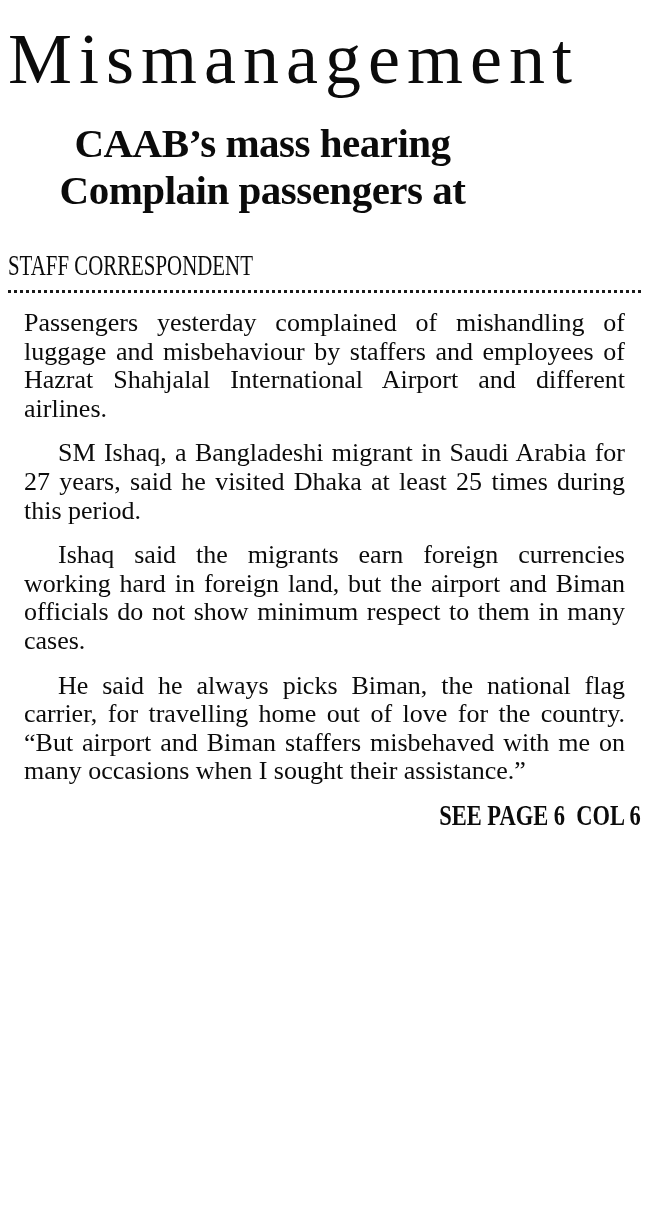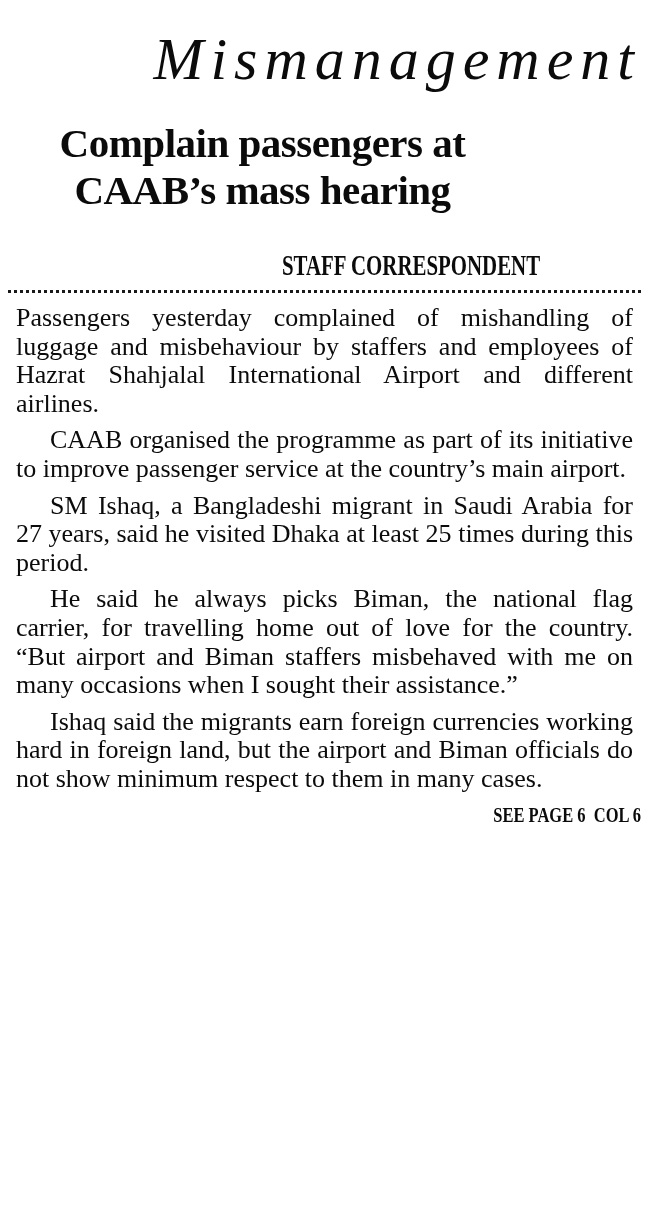--- a/index.html
+++ b/index.html
@@ -12,48 +12,46 @@
   }
   .page {
     box-sizing: border-box;
     width: 649px; height: 1217px;
     padding: 0 8px;
     background: #ffffff;
   }
   
   .headline {
     margin-top: 14px;
-    font-size: 60px;
+    font-size: 72px;
     line-height: 90px;
     font-weight: 400;
-    text-align: right;
+    text-align: left;
     color: #0b0b0b;
     white-space: nowrap;
-    font-style: italic;
   }
   .headline .hl-stretch { letter-spacing: 7px; }
   .headline .hl-shift   { margin-right: 124px; }
   
   .subheadline {
     margin-top: 16px;
     margin-right: 124px;
     font-size: 41px;
     line-height: 47px;
     font-weight: 700;
     letter-spacing: -0.5px;
     text-align: center;
     color: #0b0b0b;
   }
   
   .byline {
     margin-top: 36px;
     font-size: 29px;
     line-height: 30px;
-    font-weight: 700;
-    text-align: right;
+    font-weight: 400;
   }
   .byline .condense {
     display: inline-block;
     transform: scaleX(0.72);
     transform-origin: 0 50%;
     white-space: nowrap;
   }
   
   .dotted-rule {
     margin-top: 10px;
@@ -63,29 +61,29 @@
   
   .body-copy {
     margin-top: 11px;
     font-size: 26px;
     line-height: 28.6px;
     text-align: justify;
     text-justify: inter-word;
     color: #0b0b0b;
   }
   .body-copy p {
-    margin: 8px;
+    margin: 16px;
     text-indent: 34px;
   }
   .body-copy p.first { text-indent: 0; }
   .body-copy p.continued { text-align-last: justify; }
   
   .continuation {
     margin-top: 6px;
-    font-size: 22px;
+    font-size: 30px;
     line-height: 26px;
     font-weight: 700;
     text-align: right;
   }
   .continuation .condense {
     display: inline-block;
     transform: scaleX(0.75);
     transform-origin: 100% 50%;
     white-space: pre;
   }
@@ -93,35 +91,34 @@
 </head>
 <body>
 
 <div class="page">
 
   <div class="headline">
     <div class="hl-stretch">Mismanagement</div>
   </div>
 
   <div class="subheadline">
+    <div>CAAB’s mass hearing</div>
     <div>Complain passengers at</div>
-    <div>CAAB’s mass hearing</div>
   </div>
 
   <div class="byline">
     <span class="condense">STAFF CORRESPONDENT</span>
   </div>
 
   <div class="dotted-rule"></div>
 
   <div class="body-copy">
     <p class="first">Passengers yesterday complained of mishandling of luggage and misbehaviour by staffers and employees of Hazrat Shahjalal International Airport and different airlines.</p>
-    <p>CAAB organised the programme as part of its initiative to improve passenger service at the country’s main airport.</p>
     <p>SM Ishaq, a Bangladeshi migrant in Saudi Arabia for 27 years, said he visited Dhaka at least 25 times during this period.</p>
+    <p>Ishaq said the migrants earn foreign currencies working hard in foreign land, but the airport and Biman officials do not show minimum respect to them in many cases.</p>
     <p>He said he always picks Biman, the national flag carrier, for travelling home out of love for the country. “But airport and Biman staffers misbehaved with me on many occasions when I sought their assistance.”</p>
-    <p>Ishaq said the migrants earn foreign currencies working hard in foreign land, but the airport and Biman officials do not show minimum respect to them in many cases.</p>
   </div>
 
   <div class="continuation">
     <span class="condense">SEE PAGE 6  COL 6</span>
   </div>
 
 </div>
 
 </body></html>

